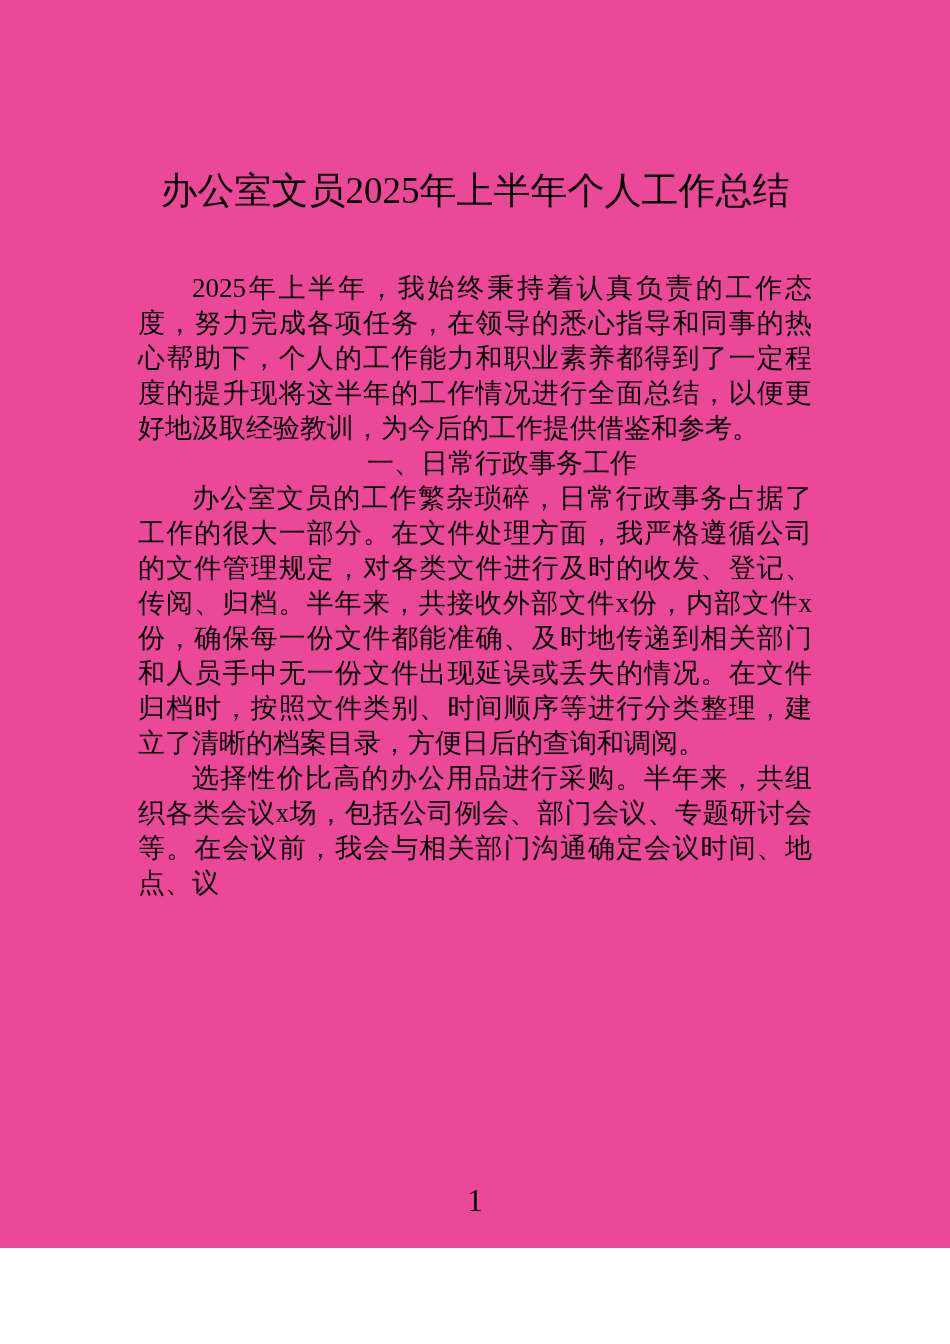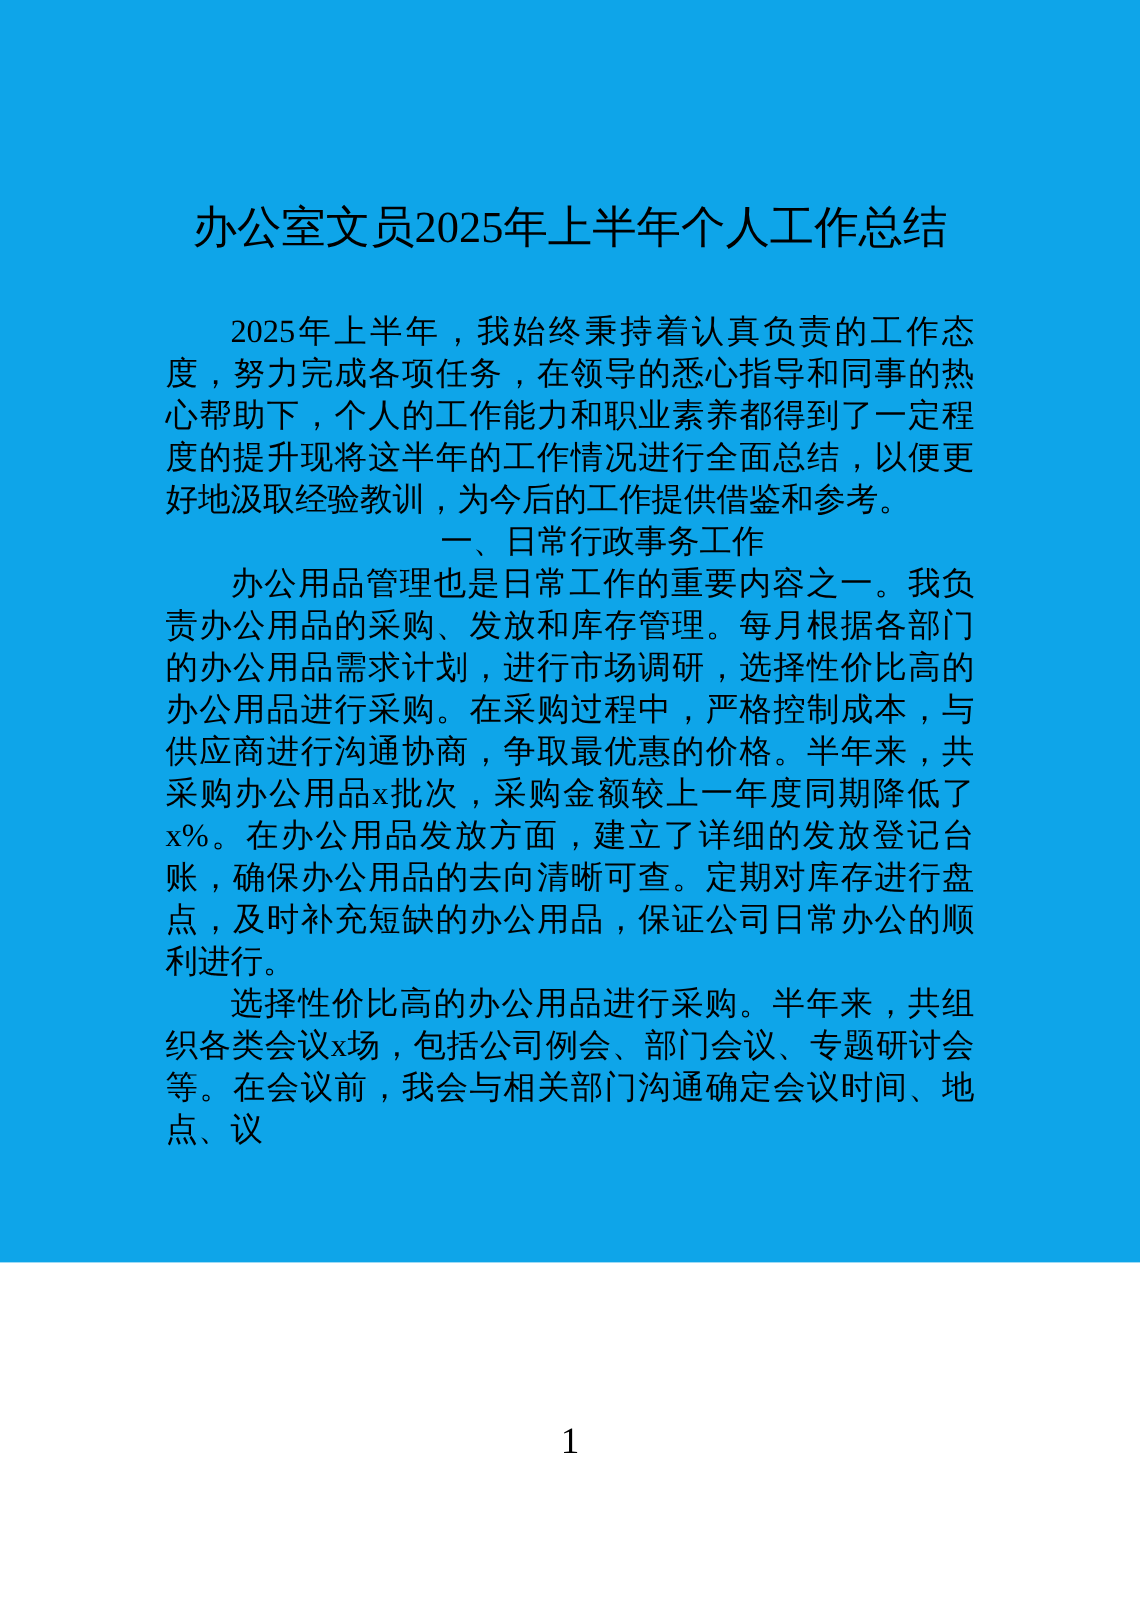--- a/index.html
+++ b/index.html
@@ -8,38 +8,38 @@
     background: #ffffff;
   }
   body {
     width: 950px;
     height: 1344px;
     overflow: hidden;
   }
   .page {
     position: relative;
     width: 950px;
-    height: 1052px;
+    height: 1248px;
     box-sizing: border-box;
     padding: 0 138px;
-    background: #0ea5e9;
+    background: #ec4899;
     color: #000000;
     font-family: "Liberation Serif", "DejaVu Serif", serif;
   }
   .doc-title {
     margin: 0;
     padding-top: 166px;
     font-size: 37px;
     line-height: 50px;
     font-weight: 400;
     text-align: center;
     white-space: nowrap;
   }
   .body-text {
-    margin-top: 43px;
+    margin-top: 55px;
   }
   .paragraph,
   .section-heading {
     margin: 0;
     font-size: 27px;
     line-height: 35px;
     text-align: justify;
     text-indent: 2em;
     letter-spacing: 0;
   }
@@ -59,19 +59,19 @@
 </head>
 <body>
 
 <div class="page">
 
   <h1 class="doc-title">办公室文员2025年上半年个人工作总结</h1>
 
   <div class="body-text">
     <p class="paragraph">2025年上半年，我始终秉持着认真负责的工作态度，努力完成各项任务，在领导的悉心指导和同事的热心帮助下，个人的工作能力和职业素养都得到了一定程度的提升现将这半年的工作情况进行全面总结，以便更好地汲取经验教训，为今后的工作提供借鉴和参考。</p>
     <p class="section-heading">一、日常行政事务工作</p>
-    <p class="paragraph">办公用品管理也是日常工作的重要内容之一。我负责办公用品的采购、发放和库存管理。每月根据各部门的办公用品需求计划，进行市场调研，选择性价比高的办公用品进行采购。在采购过程中，严格控制成本，与供应商进行沟通协商，争取最优惠的价格。半年来，共采购办公用品x批次，采购金额较上一年度同期降低了x%。在办公用品发放方面，建立了详细的发放登记台账，确保办公用品的去向清晰可查。定期对库存进行盘点，及时补充短缺的办公用品，保证公司日常办公的顺利进行。</p>
+    <p class="paragraph">办公室文员的工作繁杂琐碎，日常行政事务占据了工作的很大一部分。在文件处理方面，我严格遵循公司的文件管理规定，对各类文件进行及时的收发、登记、传阅、归档。半年来，共接收外部文件x份，内部文件x份，确保每一份文件都能准确、及时地传递到相关部门和人员手中无一份文件出现延误或丢失的情况。在文件归档时，按照文件类别、时间顺序等进行分类整理，建立了清晰的档案目录，方便日后的查询和调阅。</p>
     <p class="paragraph">选择性价比高的办公用品进行采购。半年来，共组织各类会议x场，包括公司例会、部门会议、专题研讨会等。在会议前，我会与相关部门沟通确定会议时间、地点、议</p>
   </div>
 
   <div class="page-number">1</div>
 
 </div>
 
 </body></html>

